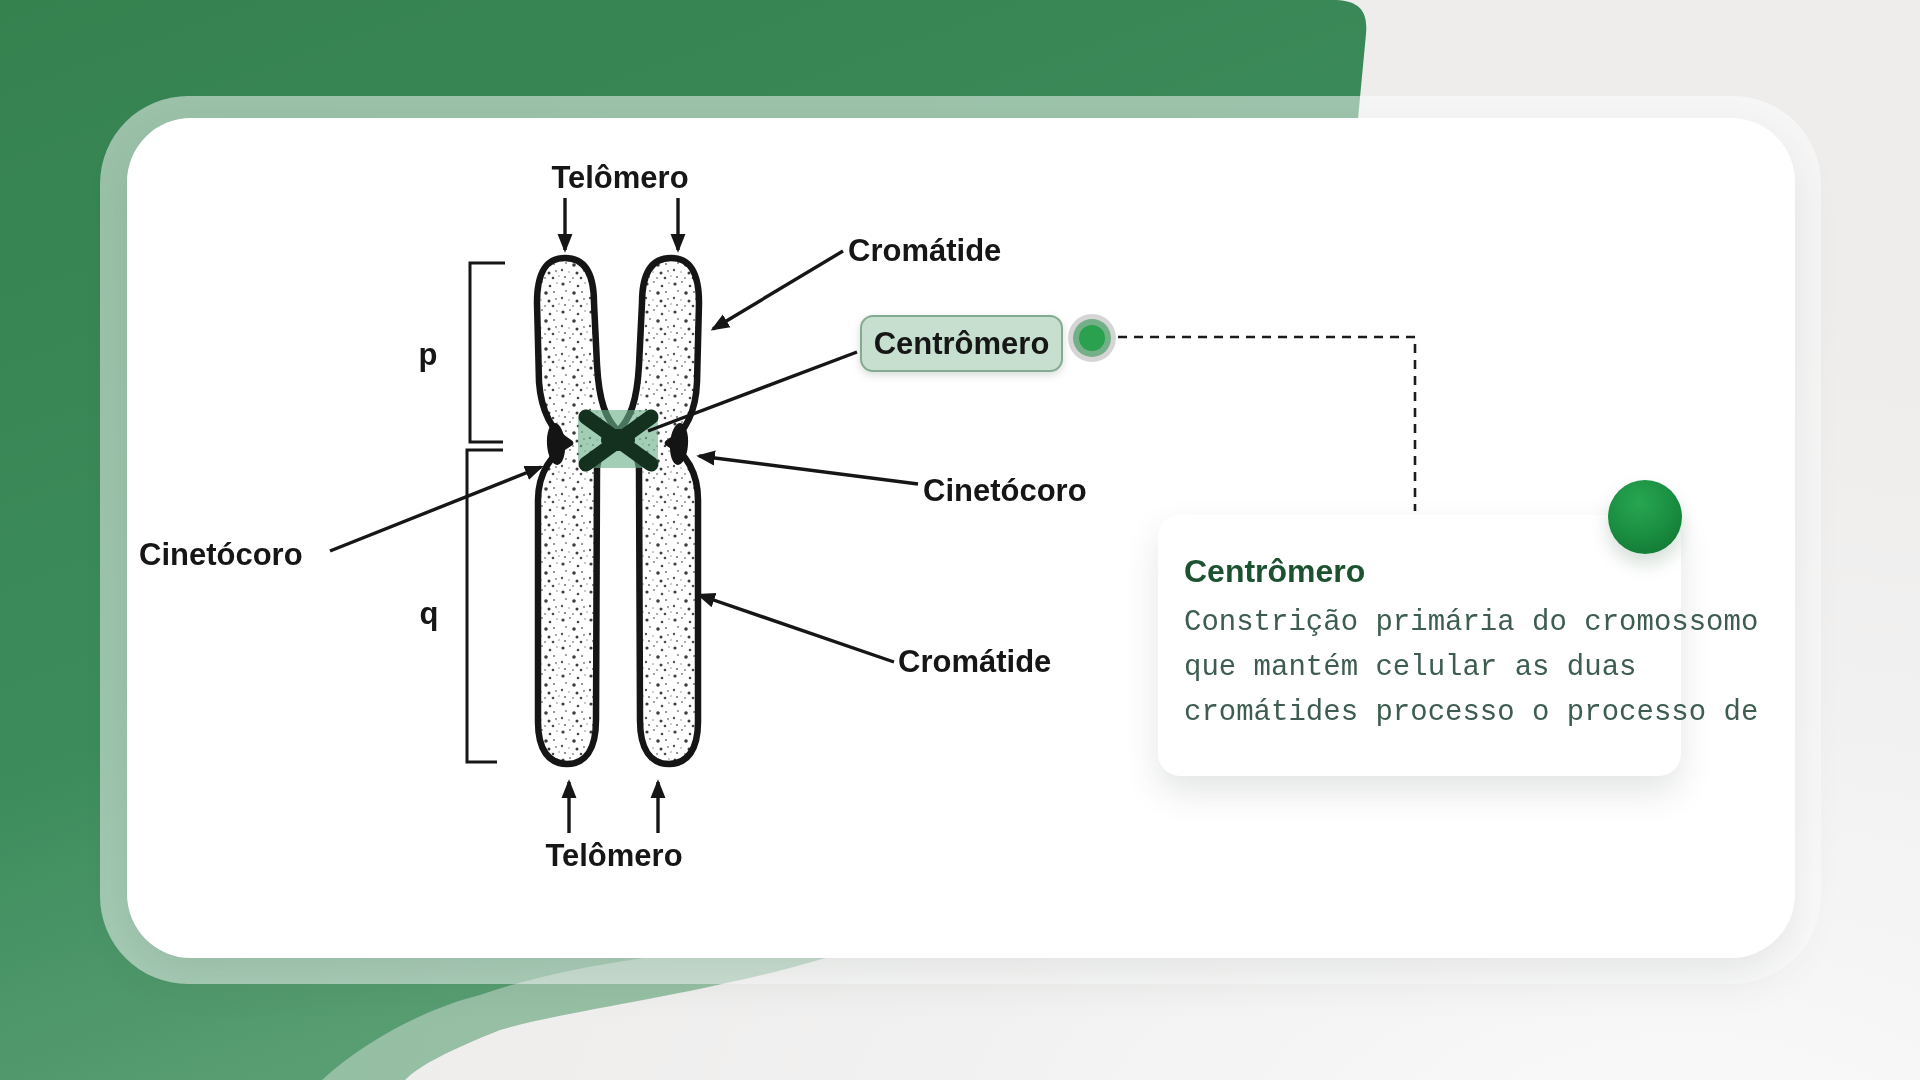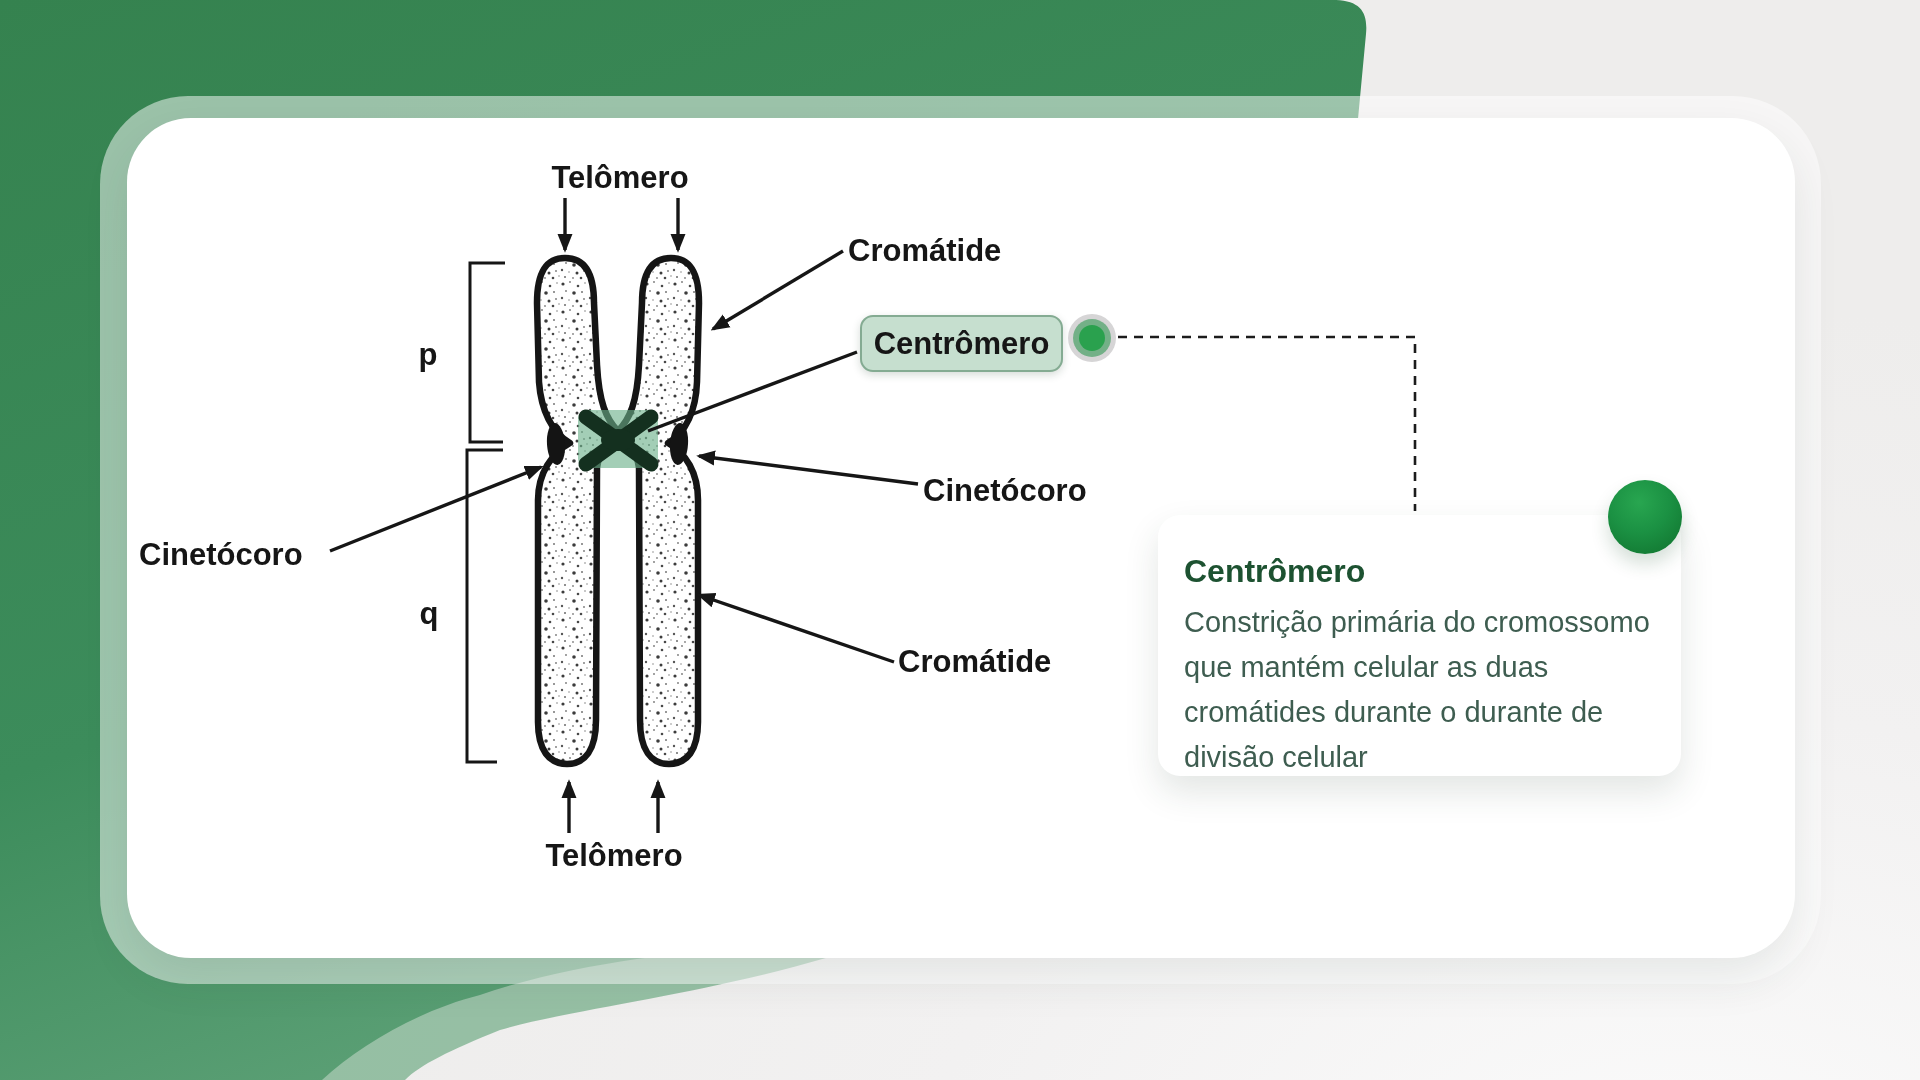--- a/index.html
+++ b/index.html
@@ -32,21 +32,21 @@
     background:#d6d5d6;display:flex;align-items:center;justify-content:center;cursor:pointer;
   }
   .hotspot .mid{width:38px;height:38px;border-radius:50%;background:#73b087;display:flex;align-items:center;justify-content:center;}
   .hotspot .dot{width:26px;height:26px;border-radius:50%;background:#2aa14e;}
   .tooltip{
     position:absolute;left:1158px;top:515px;width:523px;height:261px;box-sizing:border-box;
     background:#ffffff;border-radius:22px;padding:38px 24px 0 26px;
     box-shadow:0 16px 34px rgba(40,60,50,0.13);
   }
   .tooltip .title{font-size:32px;font-weight:bold;color:#1d5231;margin:0 0 10px 0;}
-  .tooltip .line{font-size:29px;line-height:45px;color:#3e5d50;white-space:nowrap;}
+  .tooltip .line{font-size:29px;line-height:45px;color:#3e5d50;white-space:nowrap;font-family:Liberation Mono, monospace;}
   .sphere{
     position:absolute;left:1608px;top:480px;width:74px;height:74px;border-radius:50%;
     background:radial-gradient(circle at 42% 30%, #28a650 0%, #1b9143 45%, #0f702c 100%);
     box-shadow:0 10px 18px rgba(20,80,40,0.18);cursor:pointer;
   }
 </style>
 </head>
 <body>
 
 <svg class="layer" viewBox="0 0 1920 1080">
@@ -149,17 +149,16 @@
 <div class="hotspot">
   <div class="mid">
     <div class="dot"></div>
   </div>
 </div>
 
 <div class="tooltip">
   <div class="title">Centrômero</div>
   <div class="line">Constrição primária do cromossomo</div>
   <div class="line">que mantém celular as duas</div>
-  <div class="line">cromátides durante o durante de</div>
-  <div class="line">divisão celular</div>
+  <div class="line">cromátides processo o processo de</div>
 </div>
 
 <div class="sphere"></div>
 
 </body></html>

